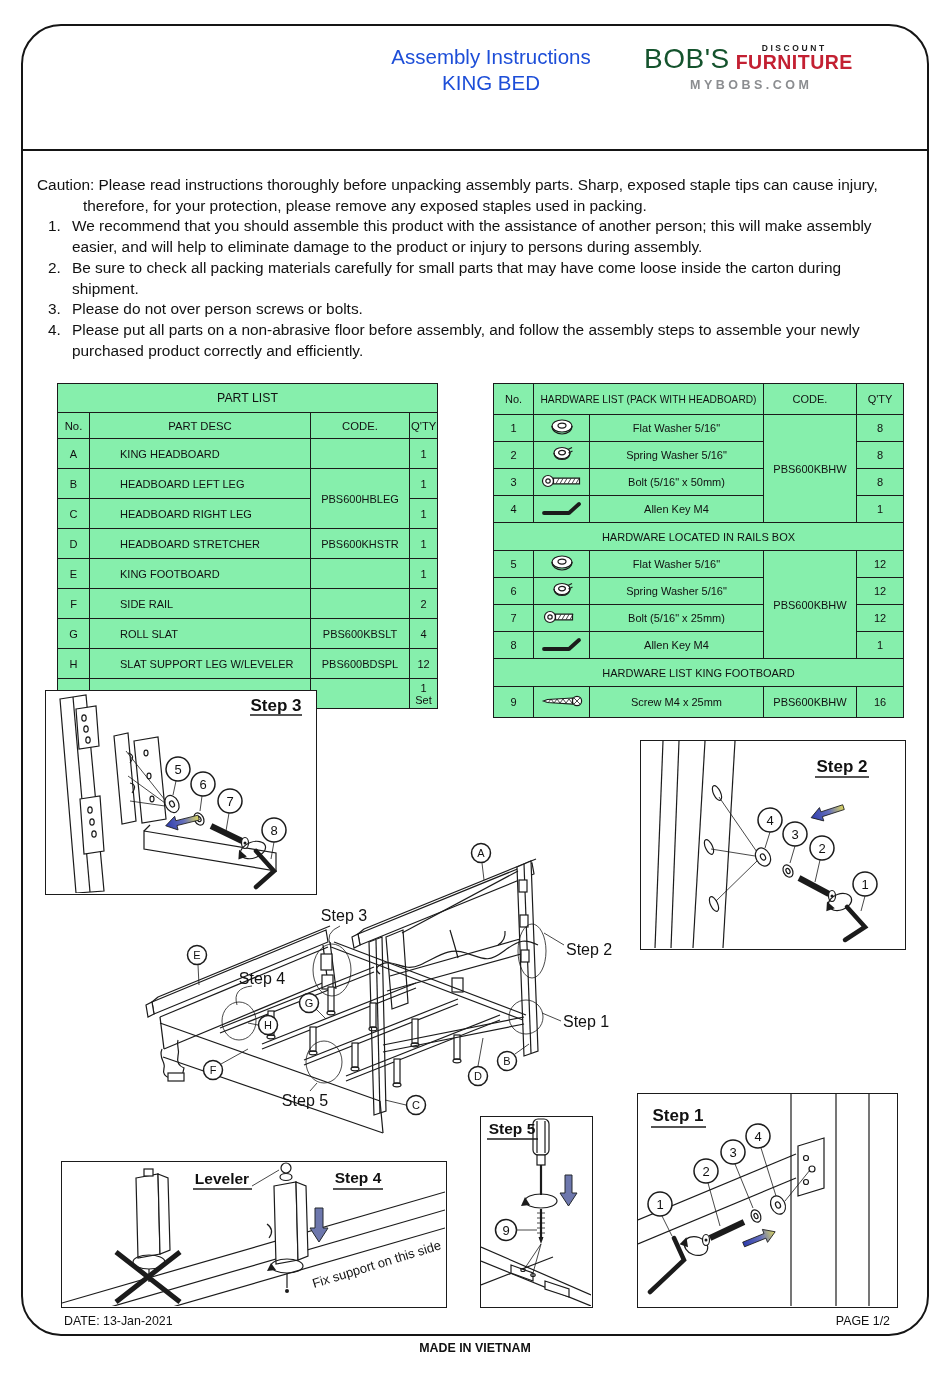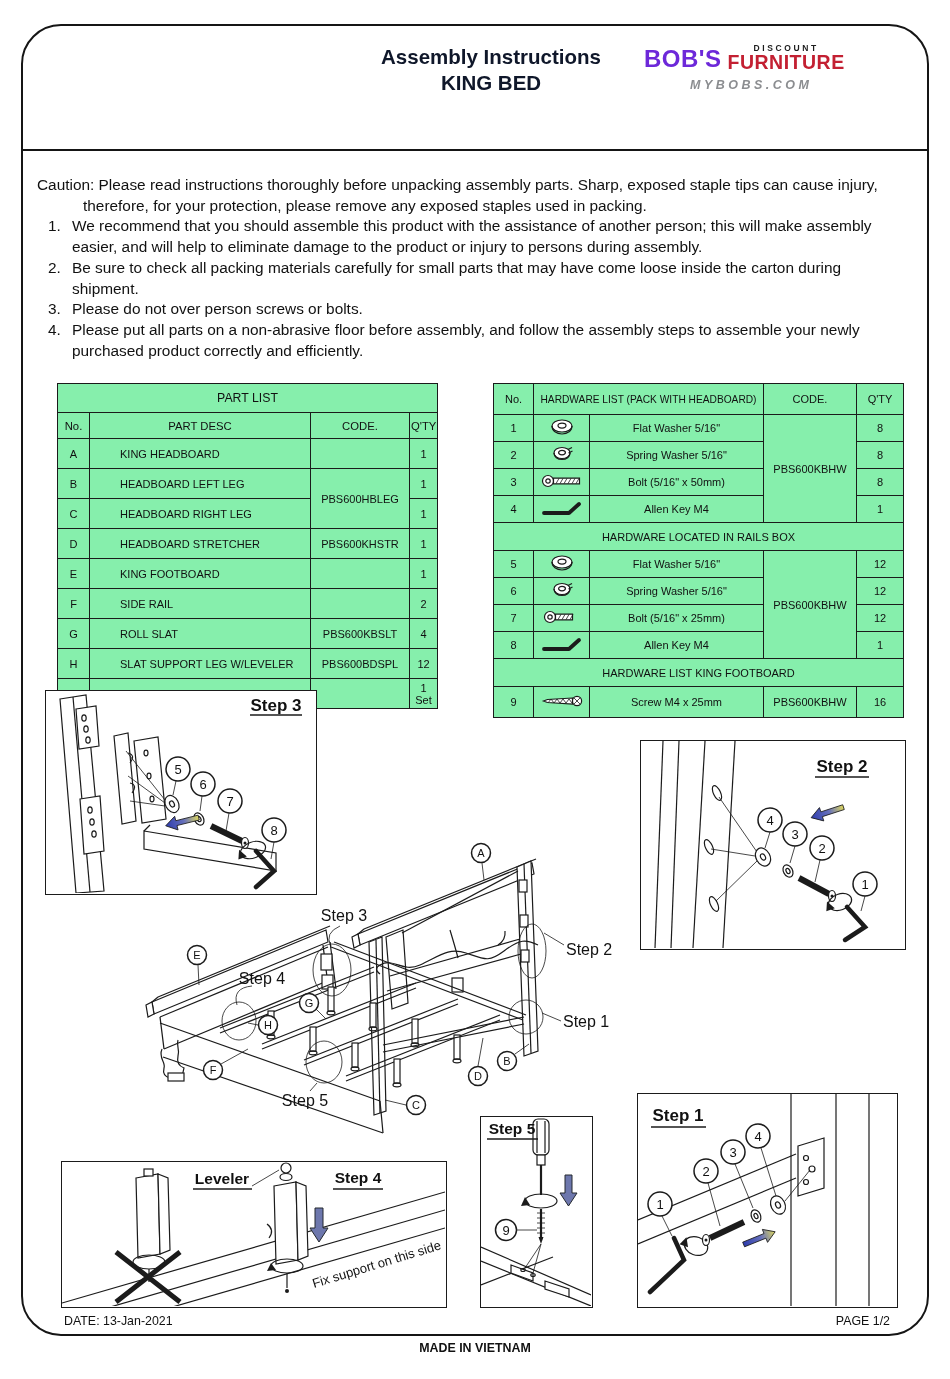--- a/index.html
+++ b/index.html
@@ -1,28 +1,28 @@
 <!DOCTYPE html>
 <html><head>
 <meta charset="utf-8">
 <style>
   html,body{margin:0;padding:0;background:#fff;}
   body{width:950px;height:1379px;position:relative;font-family:"Liberation Sans",sans-serif;color:#111;}
   .page-border{position:absolute;left:21px;top:24px;width:908px;height:1312px;box-sizing:border-box;
     border:2px solid #151515;border-radius:40px;}
   .header-line{position:absolute;left:21px;top:149px;width:908px;border-top:2px solid #151515;}
   .title-block{position:absolute;left:141px;top:44px;width:700px;text-align:center;
-    font-size:20.5px;line-height:26px;color:#0f172a;font-weight:bold;}
+    font-size:20.5px;line-height:26px;color:#1d4ed8;}
   .logo{position:absolute;left:644px;top:44px;width:270px;}
   .logo-row{display:flex;align-items:flex-end;}
-  .logo-bobs{font-size:24px;font-weight:bold;color:#6d28d9;letter-spacing:0.5px;line-height:26px;}
+  .logo-bobs{font-size:28px;font-weight:normal;color:#14532d;letter-spacing:0.5px;line-height:26px;}
   .logo-col{margin-left:6px;text-align:center;}
   .logo-discount{font-size:8.5px;font-weight:bold;letter-spacing:2.6px;color:#1d1d1d;line-height:9px;}
   .logo-furniture{font-size:19.5px;font-weight:bold;color:#c32032;letter-spacing:0.5px;line-height:19px;}
-  .logo-site{font-size:12.5px;font-weight:bold;color:#8b8d90;letter-spacing:3.5px;margin:6px 0 0 46px;font-style:italic;}
+  .logo-site{font-size:12.5px;font-weight:bold;color:#8b8d90;letter-spacing:3.5px;margin:6px 0 0 46px;}
   .caution{position:absolute;left:37px;top:175px;width:848px;font-size:15.4px;line-height:20.7px;}
   .caution-p{padding-left:46px;text-indent:-46px;margin:0;}
   .c-items{margin-top:0;}
   .c-item{display:flex;margin-left:11px;}
   .c-num{width:22px;flex:0 0 22px;margin-right:2px;}
   .c-txt{flex:1;max-width:800px;}
   table{border-collapse:collapse;table-layout:fixed;background:#86efac;}
   td{border:1.5px solid #1b1b1b;overflow:hidden;}
   .part-table{position:absolute;left:57px;top:383px;width:380px;font-size:11px;}
   .part-table .tt{height:26px;text-align:center;font-size:12.3px;}

